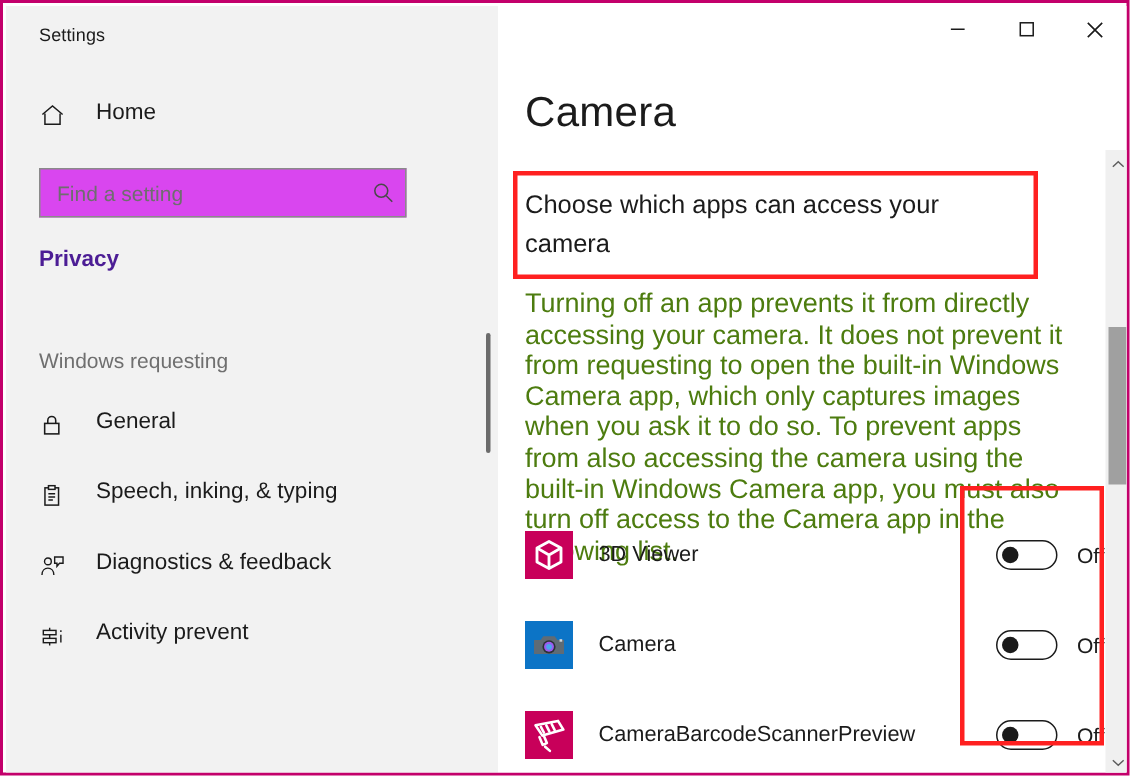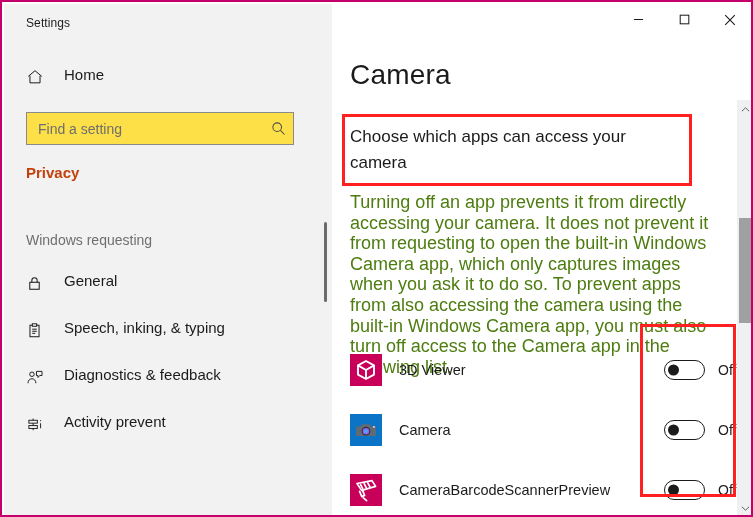--- a/index.html
+++ b/index.html
@@ -67,25 +67,25 @@
     color: #1b1b1b;
     margin-left: 12px;
     white-space: nowrap;
   }
   #home-row { top: 62px; }
 
   
   #search-box {
     position: absolute;
     left: 22px; top: 108px;
-    width: 268px;
+    width: 245px;
     height: 33px;
     box-sizing: border-box;
     border: 1px solid #8a8a8a;
-    background: #fde047;
+    background: #d946ef;
     display: flex;
   }
   #search-input {
     flex: 1;
     border: 0;
     outline: 0;
     background: transparent;
     font-family: "Liberation Sans", sans-serif;
     font-size: 14px;
     color: #2b2b2b;
@@ -99,21 +99,21 @@
     align-items: center;
     justify-content: center;
     color: #4a4a4a;
   }
 
   #privacy-heading {
     position: absolute;
     left: 22px; top: 160px;
     font-size: 15px;
     font-weight: bold;
-    color: #c2410c;
+    color: #4c1d95;
   }
 
   .group-label {
     position: absolute;
     left: 22px;
     font-size: 14px;
     color: #6f6f6f;
     white-space: nowrap;
   }
   #group-windows { top: 228px; }

